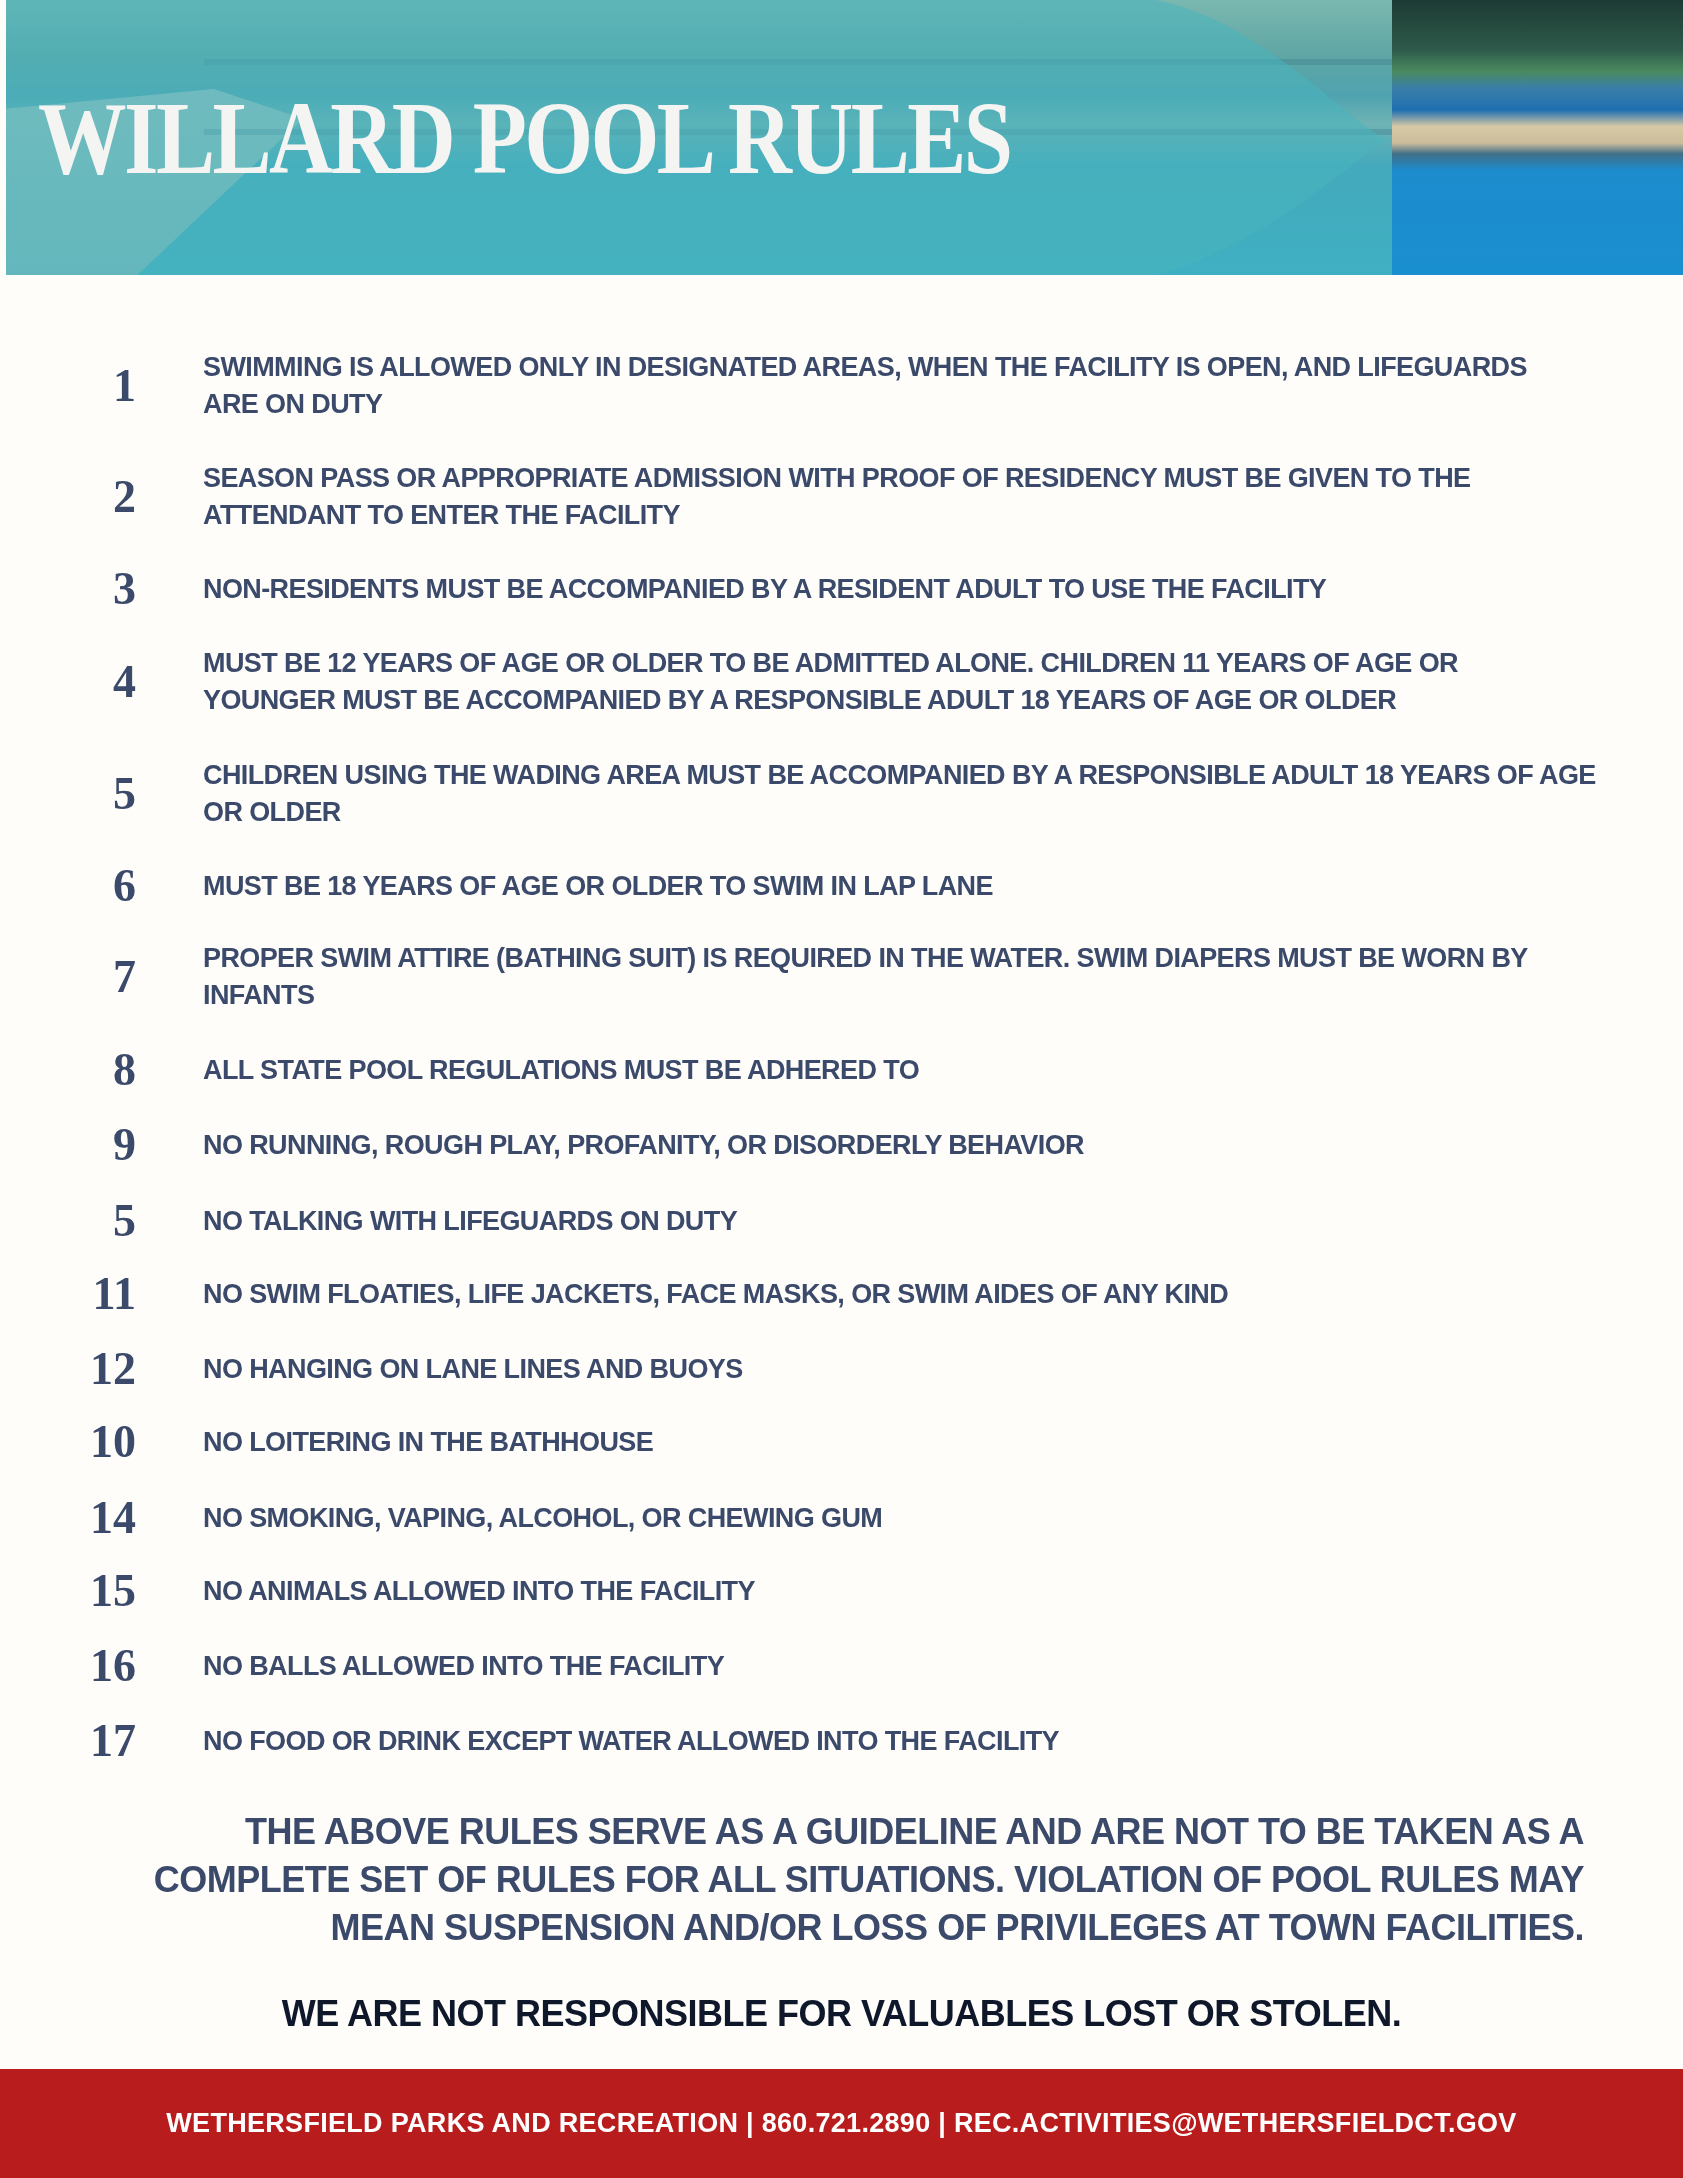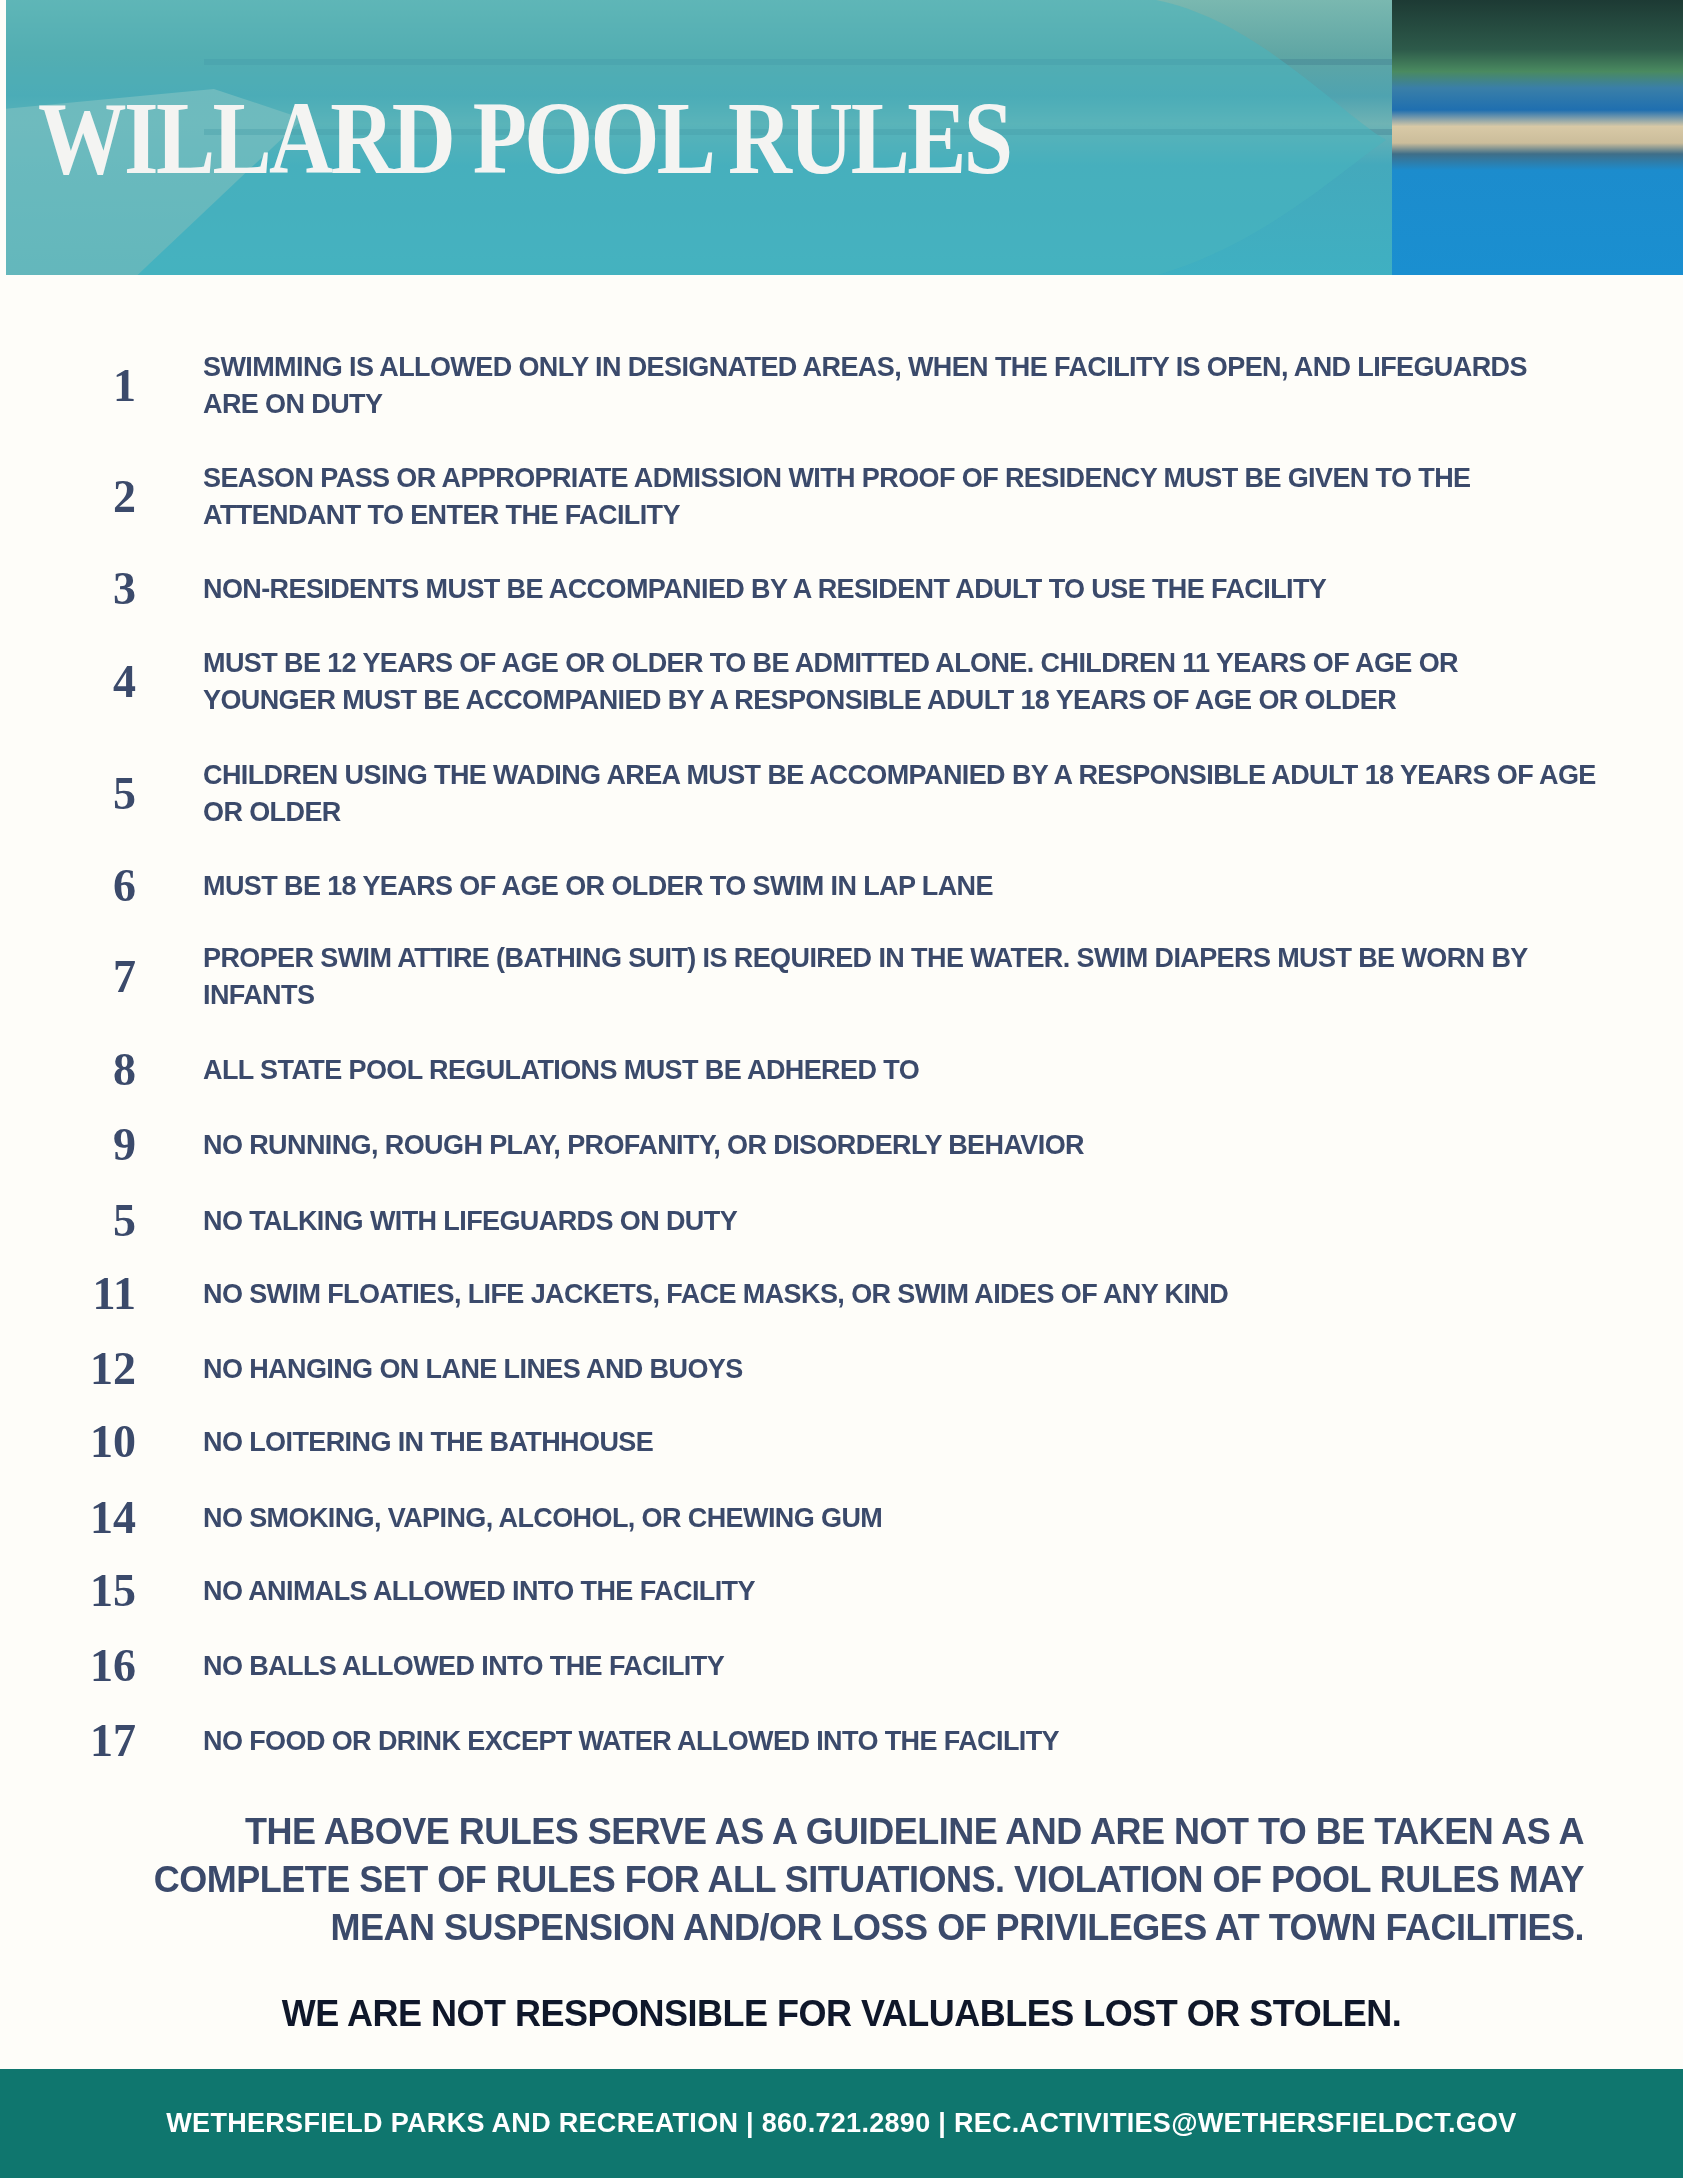--- a/index.html
+++ b/index.html
@@ -24,21 +24,21 @@
   .rule .num { width: 136px; text-align: right; font-family: "Liberation Serif", serif; font-weight: bold;
     font-size: 46px; color: #3b4a6b; padding-right: 0; line-height: 1; flex-shrink: 0; }
   .rule .txt { margin-left: 67px; width: 1406px; font-size: 27px; font-weight: bold; line-height: 37px;
     color: #3b4a6b; letter-spacing: -0.6px; text-transform: uppercase; }
 
   .disclaimer { position: absolute; left: 99px; width: 1485px; top: 1808px; text-align: right;
     font-size: 36px; font-weight: bold; line-height: 48px; color: #3b4a6b; letter-spacing: -0.5px; }
   .notice { position: absolute; left: 99px; width: 1485px; top: 1992px; text-align: center;
     font-size: 36px; font-weight: bold; line-height: 44px; color: #0f172a; letter-spacing: -0.5px; }
 
-  .footer { position: absolute; left: 0; top: 2069px; width: 1683px; height: 109px; background: #0f766e;
+  .footer { position: absolute; left: 0; top: 2069px; width: 1683px; height: 109px; background: #b91c1c;
     display: flex; align-items: center; justify-content: center; }
   .footer span { color: #ffffff; font-size: 27px; font-weight: bold; letter-spacing: 0.3px; white-space: nowrap; }
 </style>
 </head>
 <body>
 
 <div class="header">
   <div class="pool-left"></div>
   <div class="deck"></div>
   <div class="lane" style="top:59px"></div>

